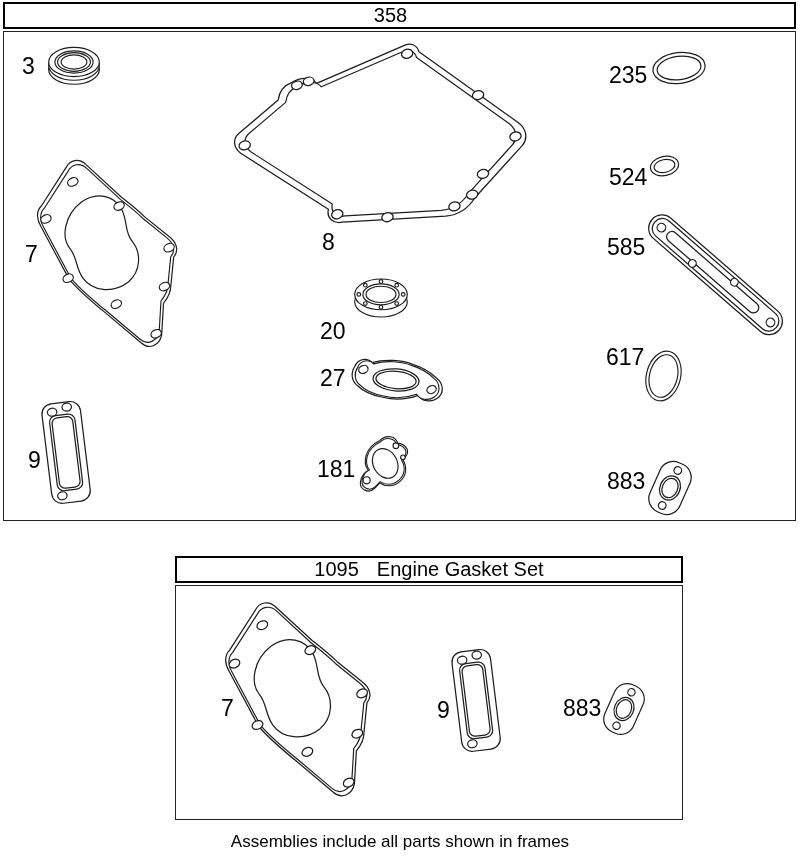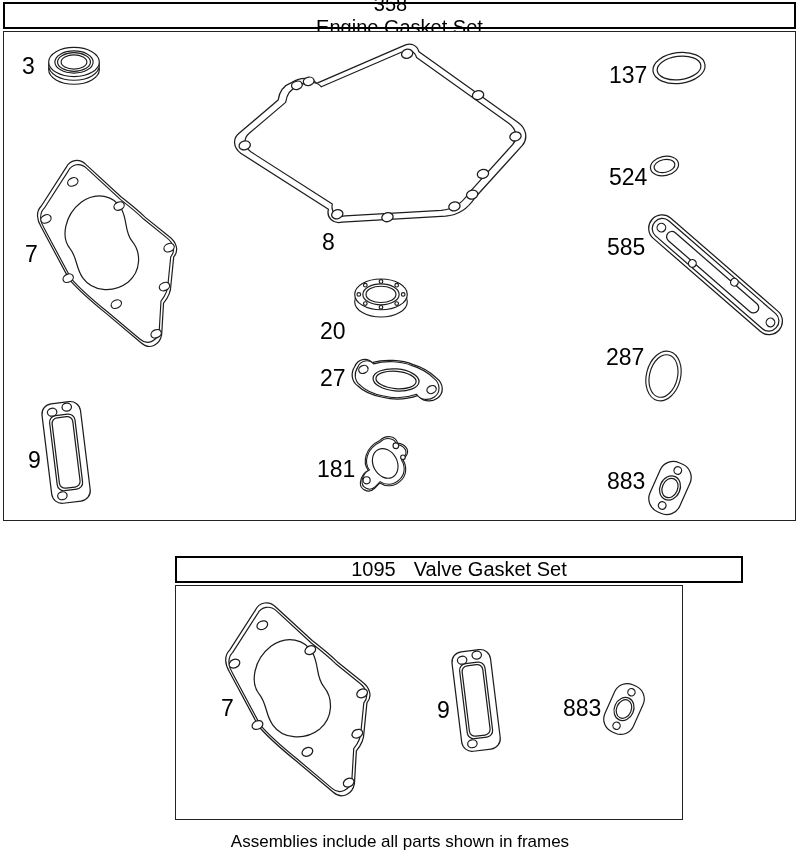--- a/index.html
+++ b/index.html
@@ -153,21 +153,20 @@
           <ellipse class="ln" cx="24" cy="32" rx="8" ry="10.5"></ellipse>
           <circle class="ln" cx="24" cy="12" r="4"></circle>
           <circle class="ln" cx="24" cy="52" r="4"></circle>
         </g>
       </symbol>
     </defs>
   </svg>
 
   <div class="titlebar" style="left:3px;top:2px;width:793px;height:27px;flex-direction:column;">
     <span class="num">358</span>
-    <span>Engine Gasket Set</span>
   </div>
   <div class="framebox" style="left:3px;top:31px;width:793px;height:490px;"></div>
 
   <span class="lbl" style="left:22px;top:55px;">3</span>
   <svg class="part" style="left:44px;top:42px;" width="60" height="48" viewBox="0 0 62 54">
       <use href="#sym-p3"></use>
     </svg>
 
   <span class="lbl" style="left:25px;top:243px;">7</span>
   <svg class="part" style="left:33px;top:156px;" width="162" height="200" viewBox="0 0 175 212">
@@ -192,48 +191,48 @@
   <span class="lbl" style="left:320px;top:367px;">27</span>
   <svg class="part" style="left:348px;top:355px;" width="98" height="48" viewBox="0 0 102 50">
       <use href="#sym-p51"></use>
     </svg>
 
   <span class="lbl" style="left:317px;top:458px;">181</span>
   <svg class="part" style="left:356px;top:432px;" width="62" height="70" viewBox="0 0 70 76">
       <use href="#sym-p163"></use>
     </svg>
 
-  <span class="lbl" style="left:609px;top:64px;">137</span>
+  <span class="lbl" style="left:609px;top:64px;">235</span>
   <svg class="part" style="left:650px;top:48px;" width="58" height="40" viewBox="0 0 62 42">
       <use href="#sym-p177"></use>
     </svg>
 
   <span class="lbl" style="left:609px;top:158px;margin-top:8px;">524</span>
   <svg class="part" style="left:648px;top:153px;" width="33" height="26" viewBox="0 0 36 28">
       <use href="#sym-p524"></use>
     </svg>
 
   <span class="lbl" style="left:607px;top:236px;">585</span>
   <svg class="part" style="left:644px;top:209px;" width="146" height="134" viewBox="0 0 148 140">
       <use href="#sym-p585"></use>
     </svg>
 
-  <span class="lbl" style="left:606px;top:346px;">287</span>
+  <span class="lbl" style="left:606px;top:346px;">617</span>
   <svg class="part" style="left:641px;top:347px;" width="45" height="58" viewBox="0 0 50 64">
       <use href="#sym-p617"></use>
     </svg>
 
   <span class="lbl" style="left:607px;top:470px;">883</span>
   <svg class="part" style="left:647px;top:456px;" width="46" height="64" viewBox="0 0 48 64">
       <use href="#sym-p883"></use>
     </svg>
 
-  <div class="titlebar" style="left:175px;top:556px;width:568px;height:27px;">
+  <div class="titlebar" style="left:175px;top:556px;width:508px;height:27px;">
     <span class="num">1095</span>
-    <span>Valve Gasket Set</span>
+    <span>Engine Gasket Set</span>
   </div>
   <div class="framebox" style="left:175px;top:585px;width:508px;height:235px;"></div>
 
   <span class="lbl" style="left:221px;top:697px;">7</span>
   <svg class="part" style="left:221px;top:599px;" width="168" height="206" viewBox="0 0 175 212">
       <use href="#sym-p7"></use>
     </svg>
 
   <span class="lbl" style="left:437px;top:699px;">9</span>
   <svg class="part" style="left:450px;top:640px;" width="52" height="120" viewBox="0 0 55 125">

